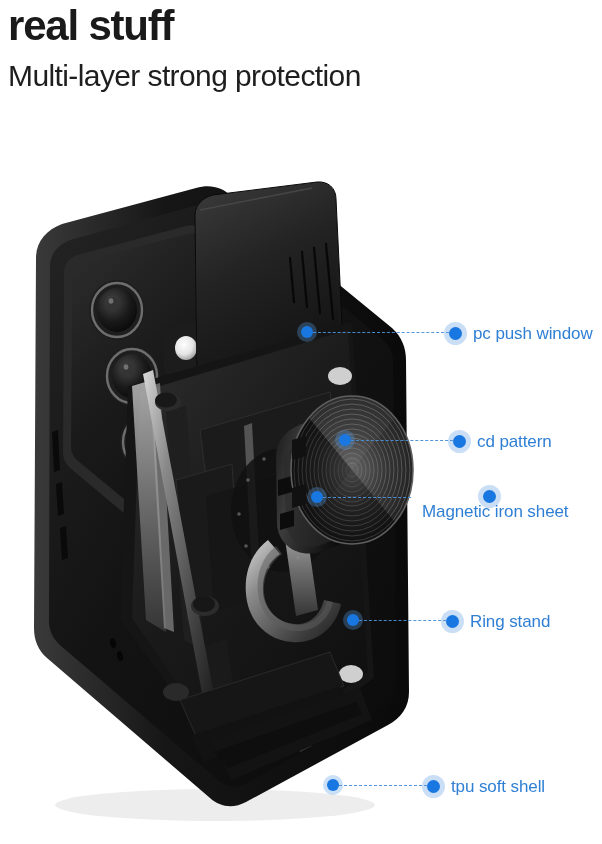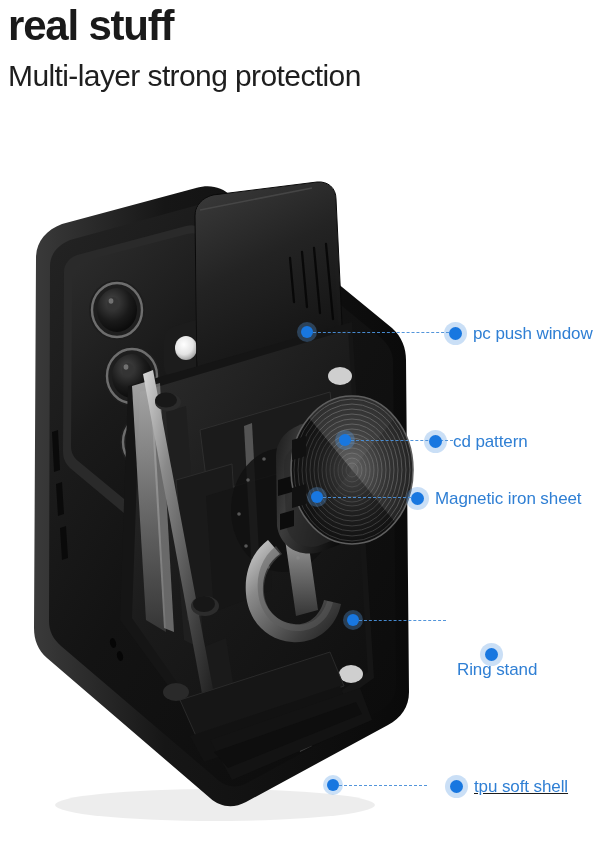--- a/index.html
+++ b/index.html
@@ -364,37 +364,37 @@
 
 <div class="origin-dot" style="left:301px; top:326px;"></div>
 <div class="dash" style="left:313px; top:332px; width:136px;"></div>
 <div class="callout" style="left:449px; top:325px;">
   <span class="dot"></span>
   <span class="label">pc push window</span>
 </div>
 
 <div class="origin-dot" style="left:339px; top:434px;"></div>
 <div class="dash" style="left:351px; top:440px; width:102px;"></div>
-<div class="callout" style="left:429px; top:433px;">
+<div class="callout" style="left:453px; top:433px;">
   <span class="dot"></span>
   <span class="label">cd pattern</span>
 </div>
 
 <div class="origin-dot" style="left:311px; top:491px;"></div>
 <div class="dash" style="left:323px; top:497px; width:88px;"></div>
-<div class="callout" style="left:411px; top:490px;">
+<div class="callout" style="left:411px; top:490px;flex-direction:column;">
   <span class="dot"></span>
   <span class="label">Magnetic iron sheet</span>
 </div>
 
 <div class="origin-dot" style="left:347px; top:614px;"></div>
 <div class="dash" style="left:359px; top:620px; width:87px;"></div>
-<div class="callout" style="left:446px; top:648px;flex-direction:column;">
+<div class="callout" style="left:446px; top:613px;">
   <span class="dot"></span>
   <span class="label">Ring stand</span>
 </div>
 
 <div class="origin-dot" style="left:327px; top:779px;"></div>
 <div class="dash" style="left:339px; top:785px; width:88px;"></div>
-<div class="callout" style="left:450px; top:778px;text-decoration:underline;">
+<div class="callout" style="left:427px; top:778px;">
   <span class="dot"></span>
   <span class="label">tpu soft shell</span>
 </div>
 
 </body></html>

